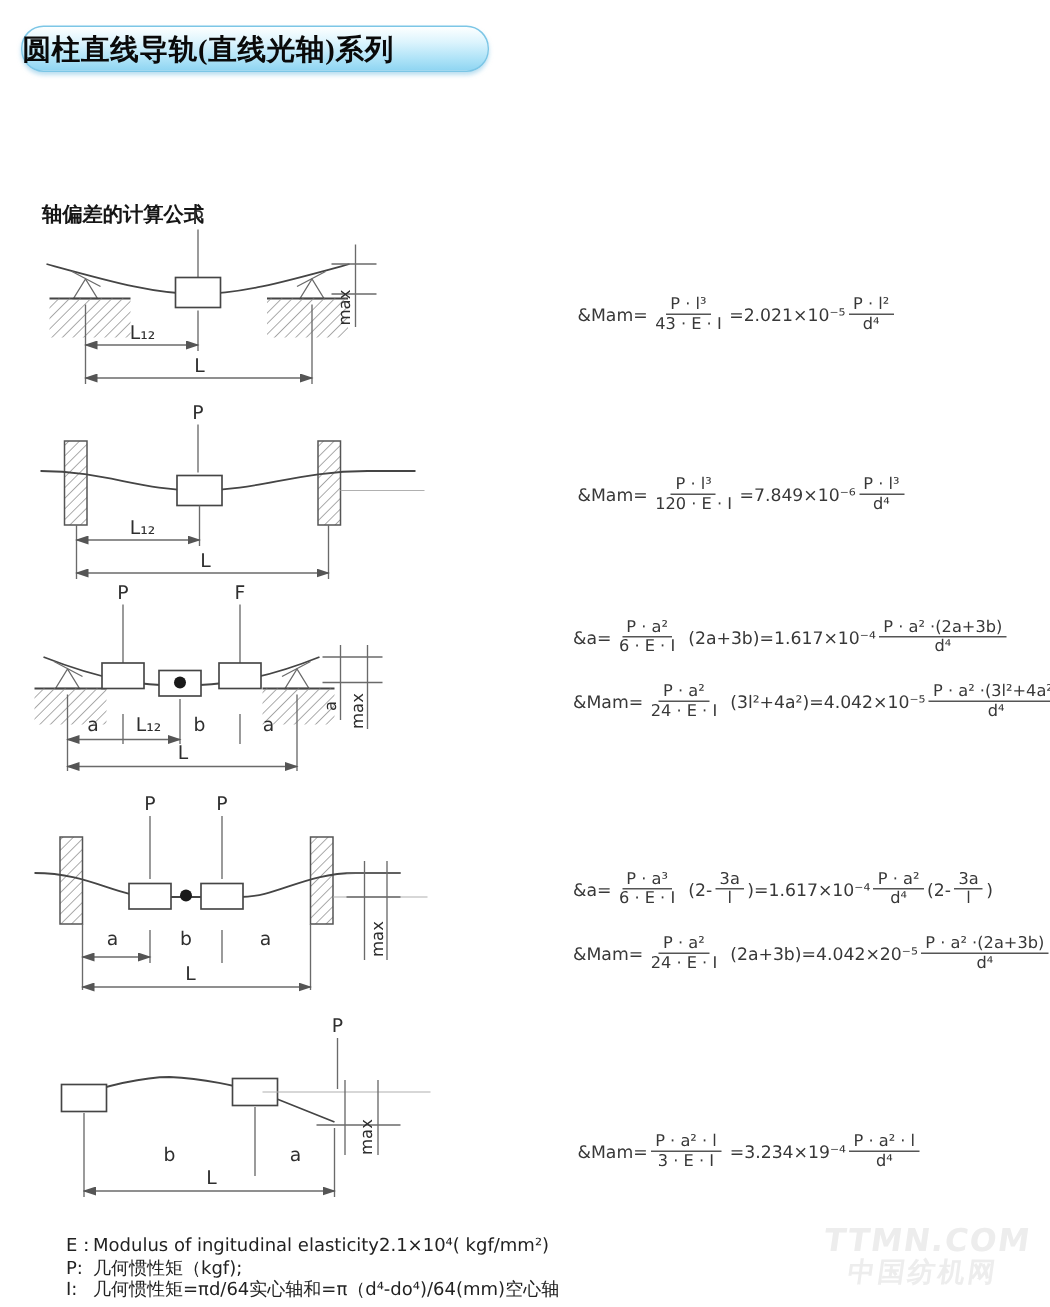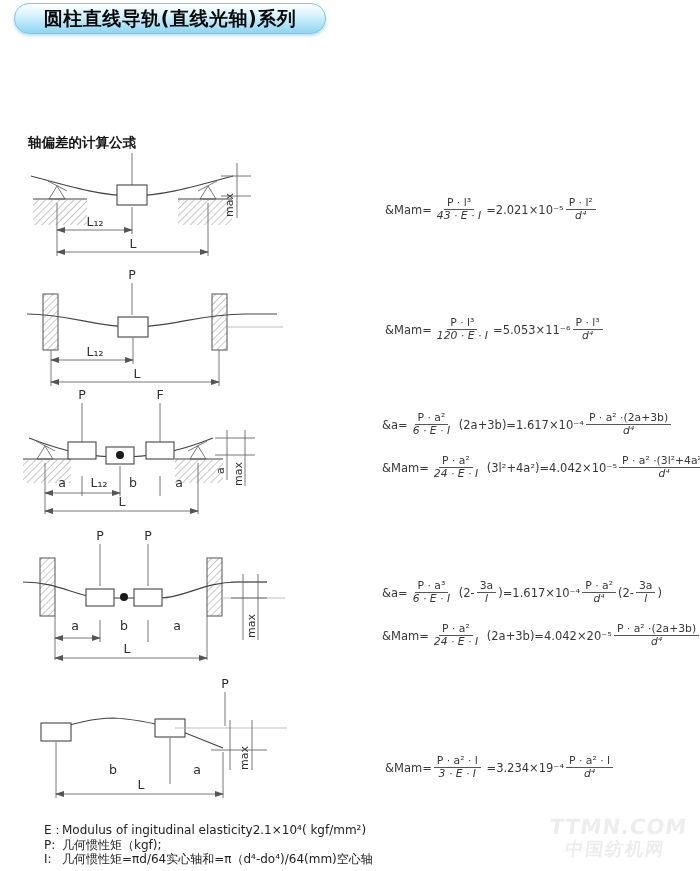--- a/index.html
+++ b/index.html
@@ -1,41 +1,41 @@
 <!DOCTYPE html>
 <html><head>
 <meta charset="utf-8">
 <style>
   html,body{margin:0;padding:0;background:#fff;}
   #page{position:relative;width:700px;height:871px;background:#ffffff;overflow:hidden;
         font-family:"DejaVu Sans","Liberation Sans",sans-serif;}
   
-  .pill{position:absolute;left:14px;top:3px;width:310px;height:29px;border-radius:15px;
-        display:flex;align-items:center;justify-content:center;
+  .pill{position:absolute;left:14px;top:17px;width:310px;height:29px;border-radius:15px;
+        display:flex;align-items:center;justify-content:flex-start;
         background:linear-gradient(180deg,#fdffff 0%,#dcf4fd 35%,#ace2f7 75%,#8fd5f2 100%);
-        border:1px solid #7cc6e6;box-shadow:0 2px 3px rgba(130,195,228,.55);}
+        border:1px solid #7cc6e6;box-shadow:0 2px 3px rgba(130,195,228,.55);font-family:Liberation Serif, serif;}
   .pill h1{margin:0;font-size:19px;font-weight:bold;color:#0a0a0a;letter-spacing:.5px;}
   .section-title{position:absolute;left:28px;top:114px;font-size:13.5px;font-weight:bold;color:#161616;margin-top:20px;}
   
   .diag{position:absolute;}
   .diag text{font-family:"DejaVu Sans",sans-serif;font-size:12.5px;fill:#2e2e2e;}
   .diag .sm{font-size:11px;}
   .tl{stroke:#6a6a6a;stroke-width:.9;fill:none;}
   .beam{stroke:#454545;stroke-width:1.2;fill:none;}
   .bl{stroke:#454545;stroke-width:1.2;fill:none;}
   .blk{fill:#ffffff;stroke:#454545;stroke-width:1.1;}
   .dimline{stroke:#6a6a6a;stroke-width:.9;fill:none;}
   .xl{stroke:#b0b0b0;stroke-width:.8;fill:none;}
   
   .formula{position:absolute;display:flex;align-items:center;white-space:pre;
            font-family:"DejaVu Sans",sans-serif;font-size:11.5px;color:#383838;}
   .frac{display:inline-flex;flex-direction:column;align-items:center;line-height:1.15;
         margin:0 2px;font-size:10.8px;justify-content:center;}
   .fnum{border-bottom:1px solid #555;padding:0 3px;}
-  .fden{padding:0 3px;font-style:italic;}
+  .fden{padding:0 3px;}
   
   .notes{position:absolute;left:44px;top:823px;font-size:12px;color:#222;}
   .note-line{display:flex;line-height:14.5px;}
   .note-label{width:18px;flex:none;}
   
   .watermark{position:absolute;left:548px;top:816px;text-align:center;color:#ededed;
              font-weight:bold;transform:skewX(-8deg);line-height:1.1;user-select:none;}
   .wm1{font-size:21px;letter-spacing:1px;}
   .wm2{font-size:18px;letter-spacing:2px;}
 </style>
@@ -214,21 +214,21 @@
       <line class="dimline" x1="155" y1="66" x2="155" y2="112"></line>
       <line class="dimline" x1="208" y1="80" x2="208" y2="126"></line>
       <text x="98" y="102" text-anchor="middle">b</text>
       <text x="182" y="102" text-anchor="middle">a</text>
       <line class="dimline" x1="41" y1="122" x2="208" y2="122" marker-start="url(#aL)" marker-end="url(#aR)"></line>
       <text x="126" y="117" text-anchor="middle">L</text>
     </g>
   </svg>
 
   <div class="formula" style="left:385px;top:197px"><span class="ftext">&amp;Mam=</span><span class="frac"><span class="fnum">P · l³</span><span class="fden">43 · E · I</span></span><span class="ftext">=2.021×10⁻⁵</span><span class="frac"><span class="fnum">P · l²</span><span class="fden">d⁴</span></span></div>
-  <div class="formula" style="left:385px;top:317px"><span class="ftext">&amp;Mam=</span><span class="frac"><span class="fnum">P · l³</span><span class="fden">120 · E · I</span></span><span class="ftext">=5.053×11⁻⁶</span><span class="frac"><span class="fnum">P · l³</span><span class="fden">d⁴</span></span></div>
+  <div class="formula" style="left:385px;top:317px"><span class="ftext">&amp;Mam=</span><span class="frac"><span class="fnum">P · l³</span><span class="fden">120 · E · I</span></span><span class="ftext">=7.849×10⁻⁶</span><span class="frac"><span class="fnum">P · l³</span><span class="fden">d⁴</span></span></div>
   <div class="formula" style="left:382px;top:412px"><span class="ftext">&amp;a=</span><span class="frac"><span class="fnum">P · a²</span><span class="fden">6 · E · I</span></span><span class="ftext"> (2a+3b)=1.617×10⁻⁴</span><span class="frac"><span class="fnum">P · a² ·(2a+3b)</span><span class="fden">d⁴</span></span></div>
   <div class="formula" style="left:382px;top:455px"><span class="ftext">&amp;Mam=</span><span class="frac"><span class="fnum">P · a²</span><span class="fden">24 · E · I</span></span><span class="ftext"> (3l²+4a²)=4.042×10⁻⁵</span><span class="frac"><span class="fnum">P · a² ·(3l²+4a²)</span><span class="fden">d⁴</span></span></div>
   <div class="formula" style="left:382px;top:580px"><span class="ftext">&amp;a=</span><span class="frac"><span class="fnum">P · a³</span><span class="fden">6 · E · I</span></span><span class="ftext"> (2-</span><span class="frac"><span class="fnum">3a</span><span class="fden">l</span></span><span class="ftext">)=1.617×10⁻⁴</span><span class="frac"><span class="fnum">P · a²</span><span class="fden">d⁴</span></span><span class="ftext">(2-</span><span class="frac"><span class="fnum">3a</span><span class="fden">l</span></span><span class="ftext">)</span></div>
   <div class="formula" style="left:382px;top:623px"><span class="ftext">&amp;Mam=</span><span class="frac"><span class="fnum">P · a²</span><span class="fden">24 · E · I</span></span><span class="ftext"> (2a+3b)=4.042×20⁻⁵</span><span class="frac"><span class="fnum">P · a² ·(2a+3b)</span><span class="fden">d⁴</span></span></div>
   <div class="formula" style="left:385px;top:755px"><span class="ftext">&amp;Mam=</span><span class="frac"><span class="fnum">P · a² · l</span><span class="fden">3 · E · I</span></span><span class="ftext"> =3.234×19⁻⁴</span><span class="frac"><span class="fnum">P · a² · l</span><span class="fden">d⁴</span></span></div>
 
   <div class="notes">
     <div class="note-line">
       <span class="note-label">E：</span>
       <span>Modulus of ingitudinal elasticity2.1×10⁴( kgf/mm²)</span>

